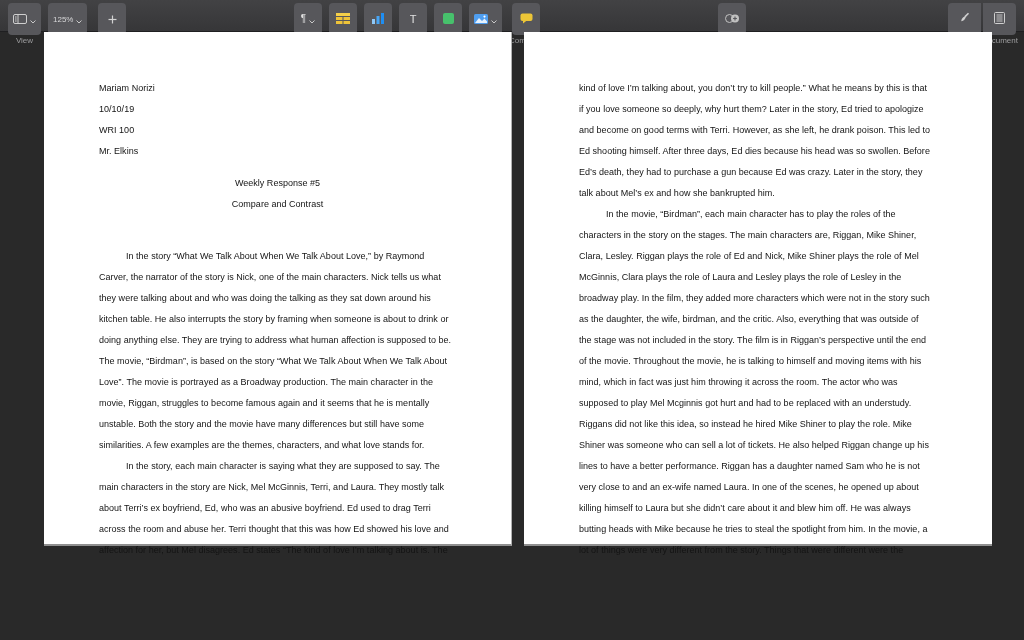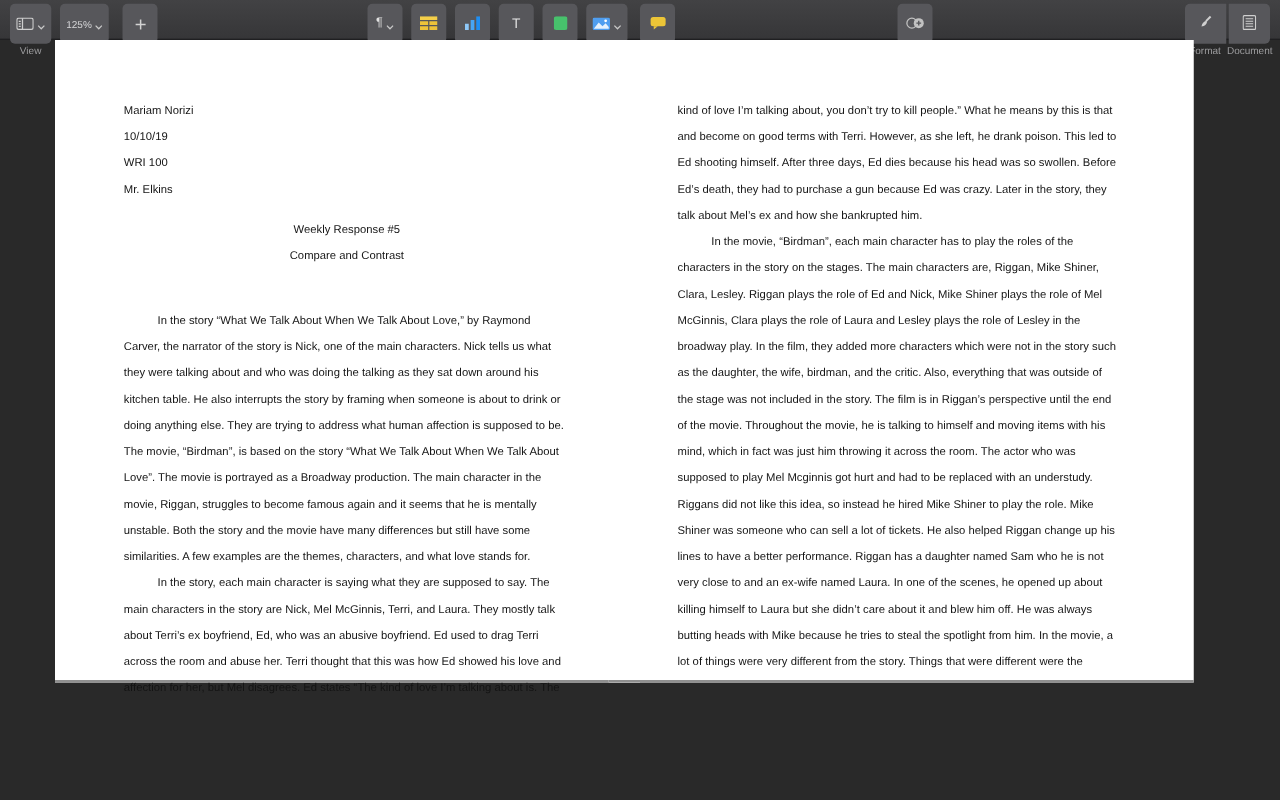--- a/index.html
+++ b/index.html
@@ -41,21 +41,21 @@
   .zoom-val{font-size:8px;color:#d6d6d8;}
 
   
   .page{
     position:absolute;top:32px;width:468px;height:514px;
     background:#ffffff;
     border-bottom:2px solid #8f8f8f;
     box-sizing:border-box;
   }
   #page-left{left:44px;border-right:1px solid #b2b2b2;}
-  #page-right{left:487px;}
+  #page-right{left:524px;}
 
   .doc-text{
     font-family:"Liberation Sans",sans-serif;
     font-size:9px;color:#141414;
     letter-spacing:0.02px;
   }
   .tline{height:21px;line-height:21px;white-space:nowrap;}
   .tline.indent{padding-left:27px;}
   #lp-header{position:absolute;top:46px;left:55px;right:55px;}
   #lp-title{position:absolute;top:141px;left:0;right:0;text-align:center;}
@@ -274,20 +274,21 @@
       <div class="tline">main characters in the story are Nick, Mel McGinnis, Terri, and Laura. They mostly talk</div>
       <div class="tline">about Terri’s ex boyfriend, Ed, who was an abusive boyfriend. Ed used to drag Terri</div>
       <div class="tline">across the room and abuse her. Terri thought that this was how Ed showed his love and</div>
       <div class="tline">affection for her, but Mel disagrees. Ed states “The kind of love I’m talking about is. The</div>
     </div>
 </div>
 
 <div class="page doc-text" id="page-right">
   <div id="rp-body">
       <div class="tline">kind of love I’m talking about, you don’t try to kill people.” What he means by this is that</div>
+      <div class="tline">if you love someone so deeply, why hurt them? Later in the story, Ed tried to apologize</div>
       <div class="tline">and become on good terms with Terri. However, as she left, he drank poison. This led to</div>
       <div class="tline">Ed shooting himself. After three days, Ed dies because his head was so swollen. Before</div>
       <div class="tline">Ed’s death, they had to purchase a gun because Ed was crazy. Later in the story, they</div>
       <div class="tline">talk about Mel’s ex and how she bankrupted him.</div>
       <div class="tline indent">In the movie, “Birdman”, each main character has to play the roles of the</div>
       <div class="tline">characters in the story on the stages. The main characters are, Riggan, Mike Shiner,</div>
       <div class="tline">Clara, Lesley. Riggan plays the role of Ed and Nick, Mike Shiner plays the role of Mel</div>
       <div class="tline">McGinnis, Clara plays the role of Laura and Lesley plays the role of Lesley in the</div>
       <div class="tline">broadway play. In the film, they added more characters which were not in the story such</div>
       <div class="tline">as the daughter, the wife, birdman, and the critic. Also, everything that was outside of</div>

